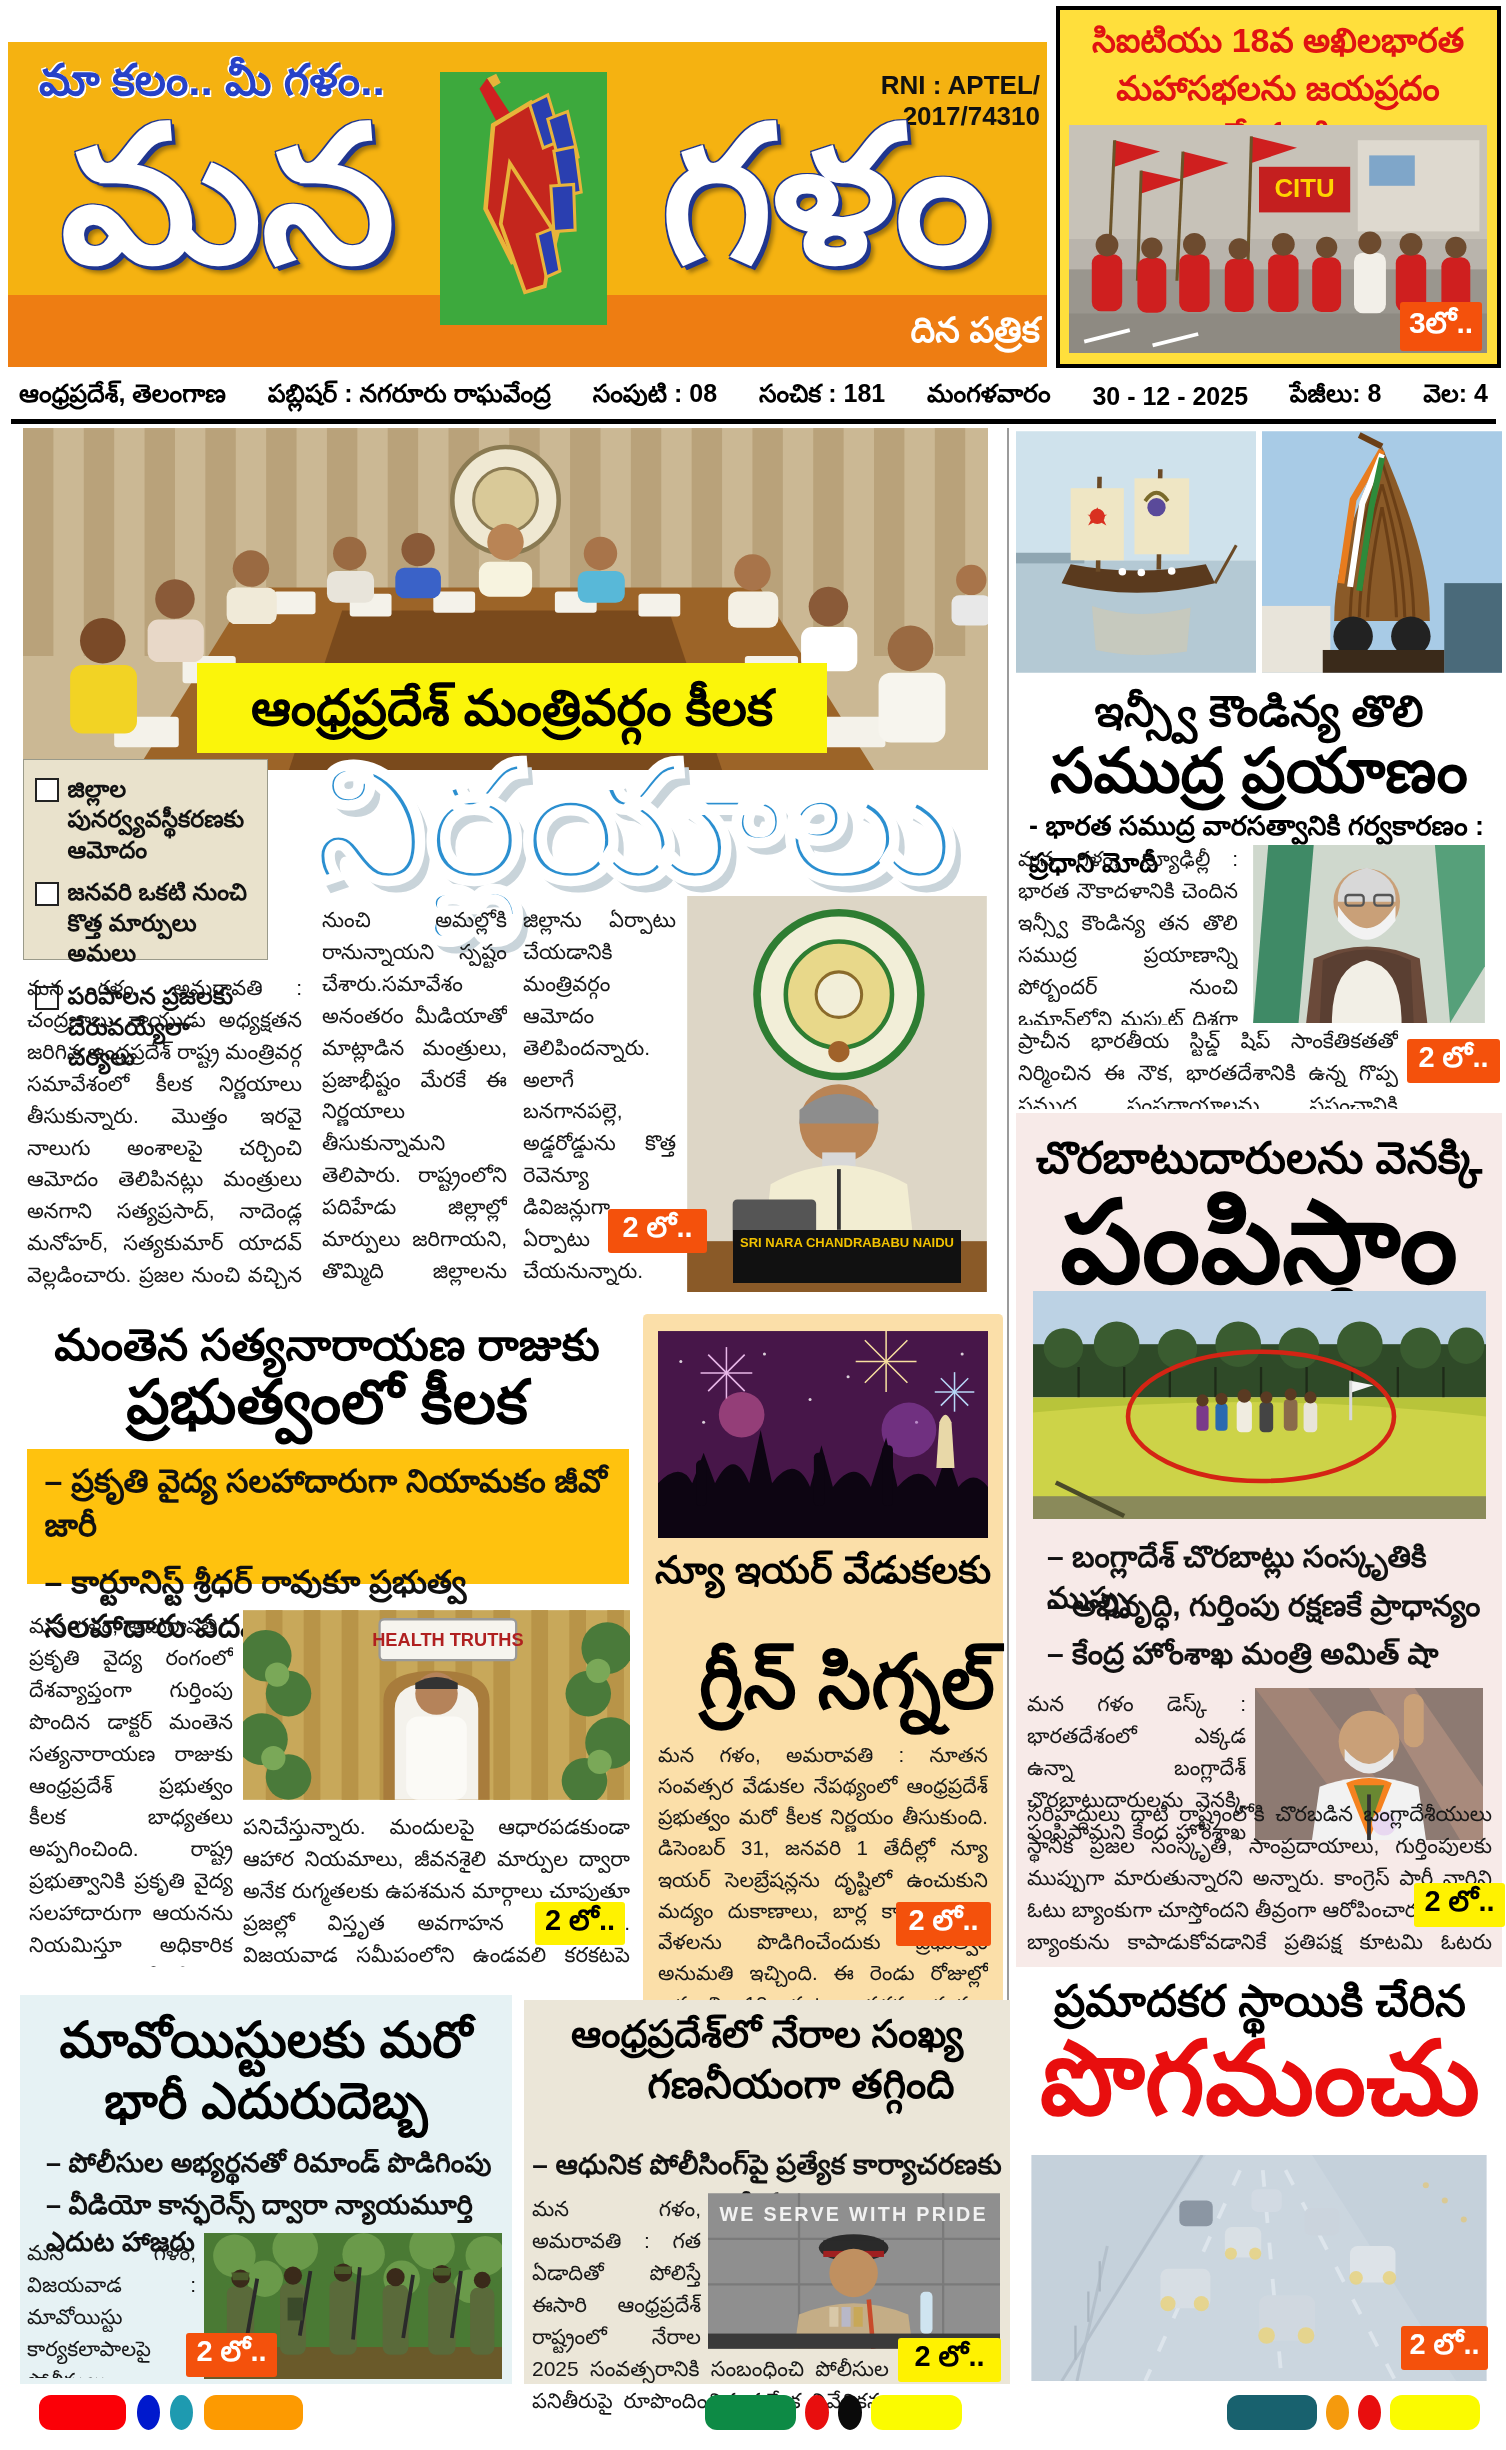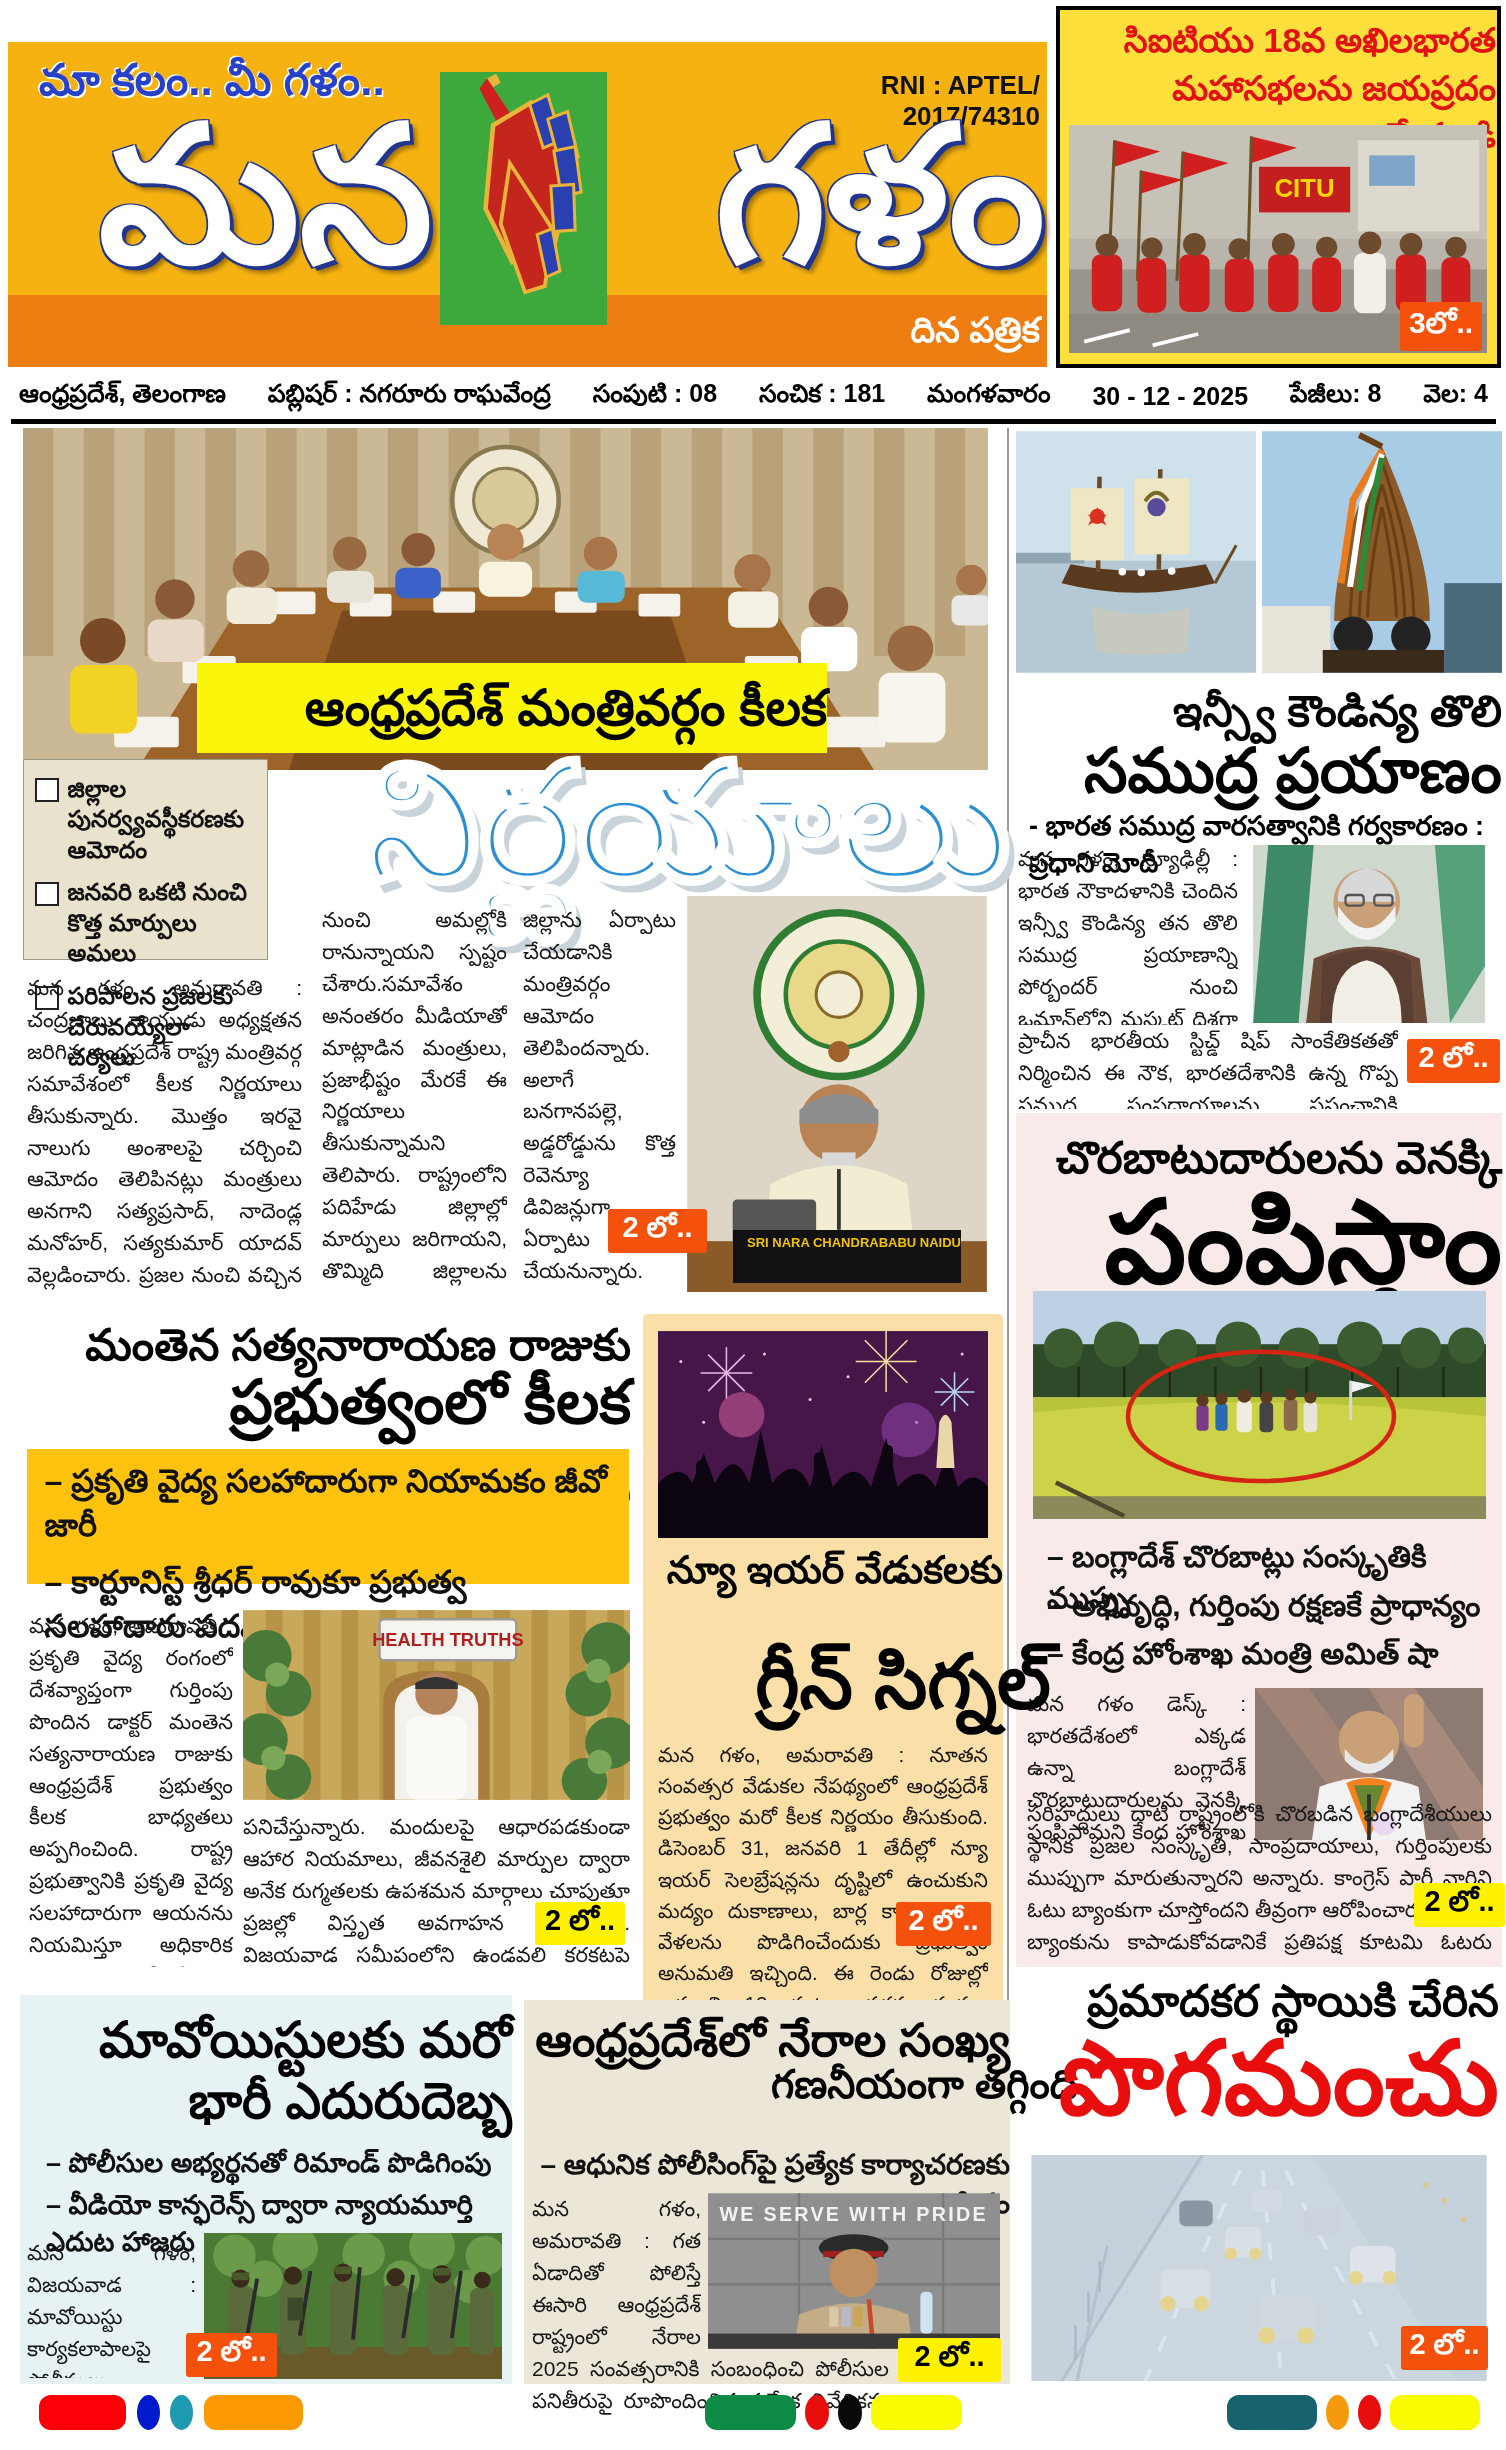--- a/index.html
+++ b/index.html
@@ -1,19 +1,19 @@
 <!DOCTYPE html>
 <html style="font-size:12px"><head>
 <meta charset="utf-8">
 <style>
   html,body{margin:0;padding:0;background:#e8e8e8;}
   #page{position:relative;width:1507px;height:2450px;background:#ffffff;overflow:hidden;
         font-family:"Liberation Sans","DejaVu Sans",sans-serif;color:#111;}
   .abs{position:absolute;}
-  .center{text-align:right;}
+  .center{text-align:center;}
   .bold{font-weight:bold;}
   .body-text{font-size:21px;line-height:1.52;text-align:justify;color:#171717;}
   .badge{background:#F4510C;color:#fff;font-weight:bold;font-size:29px;
          display:flex;align-items:center;justify-content:center;border-radius:3px;}
   .badge.yellow{background:#FFF200;color:#000;}
   .checkbox{display:inline-block;width:20px;height:20px;border:2.3px solid #222;background:#fff;
             margin-right:9px;flex:0 0 auto;margin-top:4.6px;}
   .check-row{display:flex;align-items:flex-start;margin-bottom:12px;font-size:23.5px;font-weight:bold;line-height:1.3;}
   .masthead-title{color:#ffffff;font-weight:bold;
      text-shadow:3.8px 3.8px 0 #20368f,-1.5px -1.5px 0 #20368f,1.5px -1.5px 0 #20368f,-1.5px 1.5px 0 #20368f,6.8px 6.8px 4.6px rgba(0,0,0,.35);}
@@ -533,21 +533,21 @@
             <line x1="275" y1="55" x2="262" y2="138"></line>
             <line x1="338" y1="50" x2="326" y2="138"></line>
           </g>
         <rect x="110" y="85" width="20" height="30" fill="#3a4a2a"></rect>
       </g>
     </svg>
   </div>
   <div class="abs badge" style="left:186px;top:2333px;width:91px;height:44px;">2 లో..</div>
 
   <div class="abs" style="left:524px;top:2000px;width:486px;height:384px;background:#EBE6D8;"></div>
-  <div class="abs bold center" style="left:524px;top:2013px;width:486px;font-size:46px;color:#000;">ఆంధ్రప్రదేశ్‌లో నేరాల సంఖ్య</div>
+  <div class="abs bold center" style="left:524px;top:2013px;width:486px;font-size:38px;color:#000;">ఆంధ్రప్రదేశ్‌లో నేరాల సంఖ్య</div>
   <div class="abs bold center" style="left:524px;top:2062px;width:554px;font-size:40px;color:#000;">గణనీయంగా తగ్గింది</div>
   <div class="abs bold center" style="left:524px;top:2149px;width:486px;font-size:28px;">– ఆధునిక పోలీసింగ్‌పై ప్రత్యేక కార్యాచరణకు సిద్ధం</div>
   <div class="abs body-text" style="left:532px;top:2193px;width:169px;height:161px;overflow:hidden;">మన గళం, అమరావతి : గత ఏడాదితో పోలిస్తే ఈసారి ఆంధ్రప్రదేశ్ రాష్ట్రంలో నేరాల సంఖ్య గణనీయంగా తగ్గిందని డీజీపీ హరీశ్ కుమార్ గుప్తా వెల్లడించారు.</div>
   <div class="abs photo" style="left:708px;top:2193px;width:292px;height:156px;">
     <svg width="292" height="156" viewBox="0 0 385 205">
       <rect width="385" height="205" fill="#8f8f8f"></rect>
       <g stroke="#7a7a7a" stroke-width="3">
           <line x1="0" y1="60" x2="385" y2="60"></line>
           <line x1="0" y1="120" x2="385" y2="120"></line>
           <line x1="120" y1="0" x2="120" y2="205"></line>

